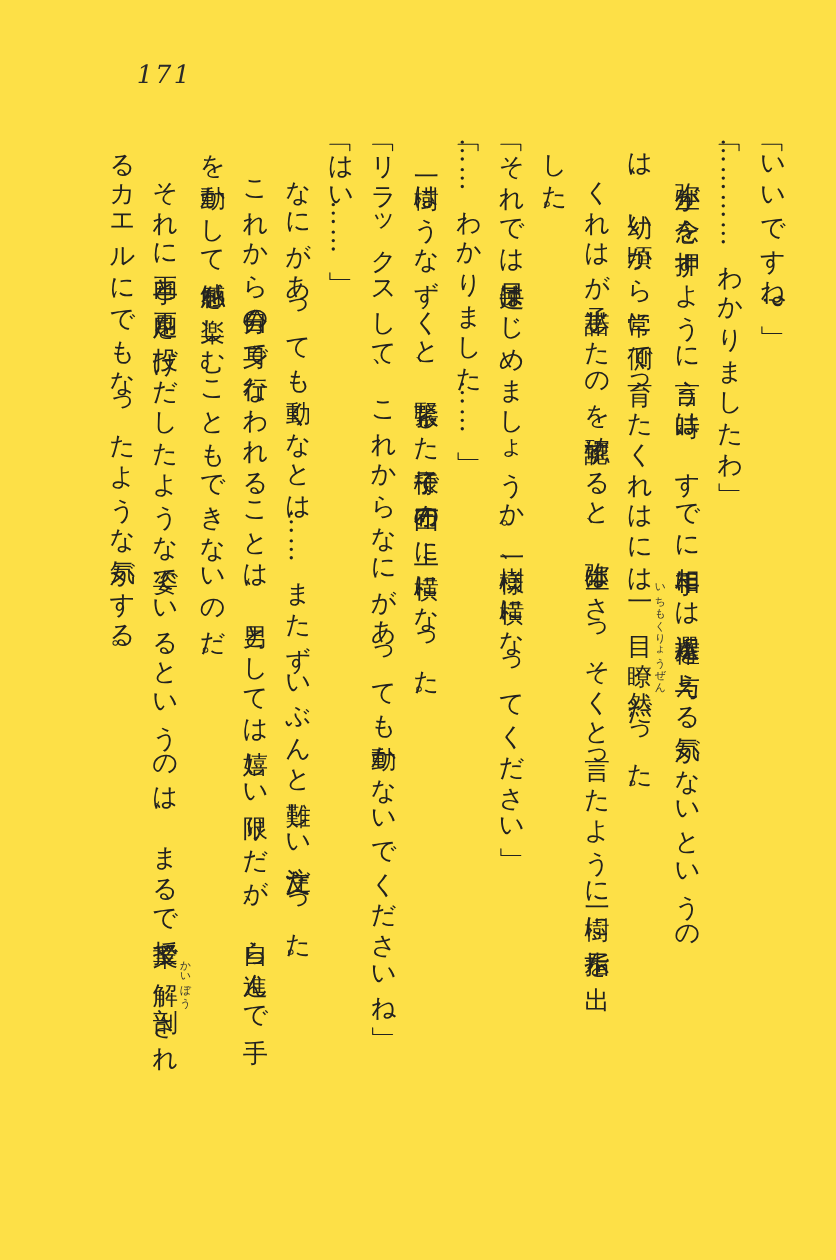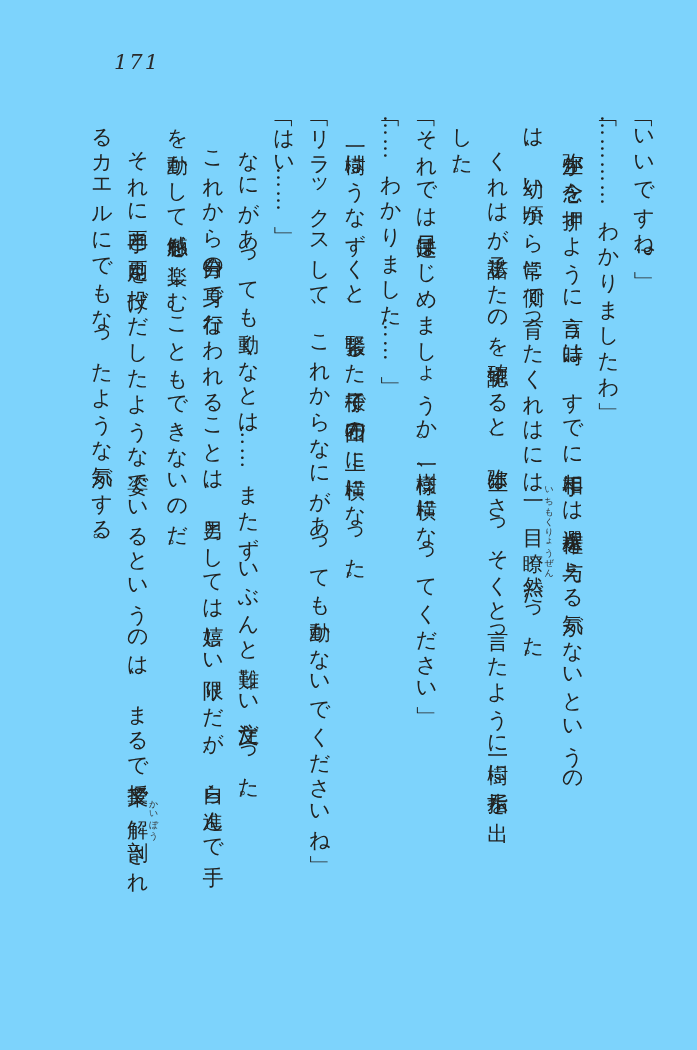--- a/index.html
+++ b/index.html
@@ -43,21 +43,21 @@
   ruby{ruby-position:over;}
   rt{
     font-size:9px;
     letter-spacing:0;
     color:#333;
   }
 </style>
 </head>
 <body>
 
-<div class="page" style="background: #7dd3fc;">
+<div class="page" style="background: #fde047;">
   <div class="page-number">171</div>
   <div class="text-block" style="color: rgb(34, 34, 32);">
       <div class="col">「いいですね?」</div>
       <div class="col">「…………わかりましたわ」</div>
       <div class="col indent">弥生が念を押すように言う時は、すでに相手には選択権を与える気がないというの</div>
       <div class="col">は、幼い頃から常に側で育ったくれはには<ruby>一目瞭然<rt>いちもくりょうぜん</rt></ruby>だった。</div>
       <div class="col indent">くれはが承諾したのを確認すると、弥生はさっそくと言ったように一樹に指示を出</div>
       <div class="col">した。</div>
       <div class="col">「それでは早速はじめましょうか。一樹様、横になってください」</div>
       <div class="col">「……わかりました……」</div>

